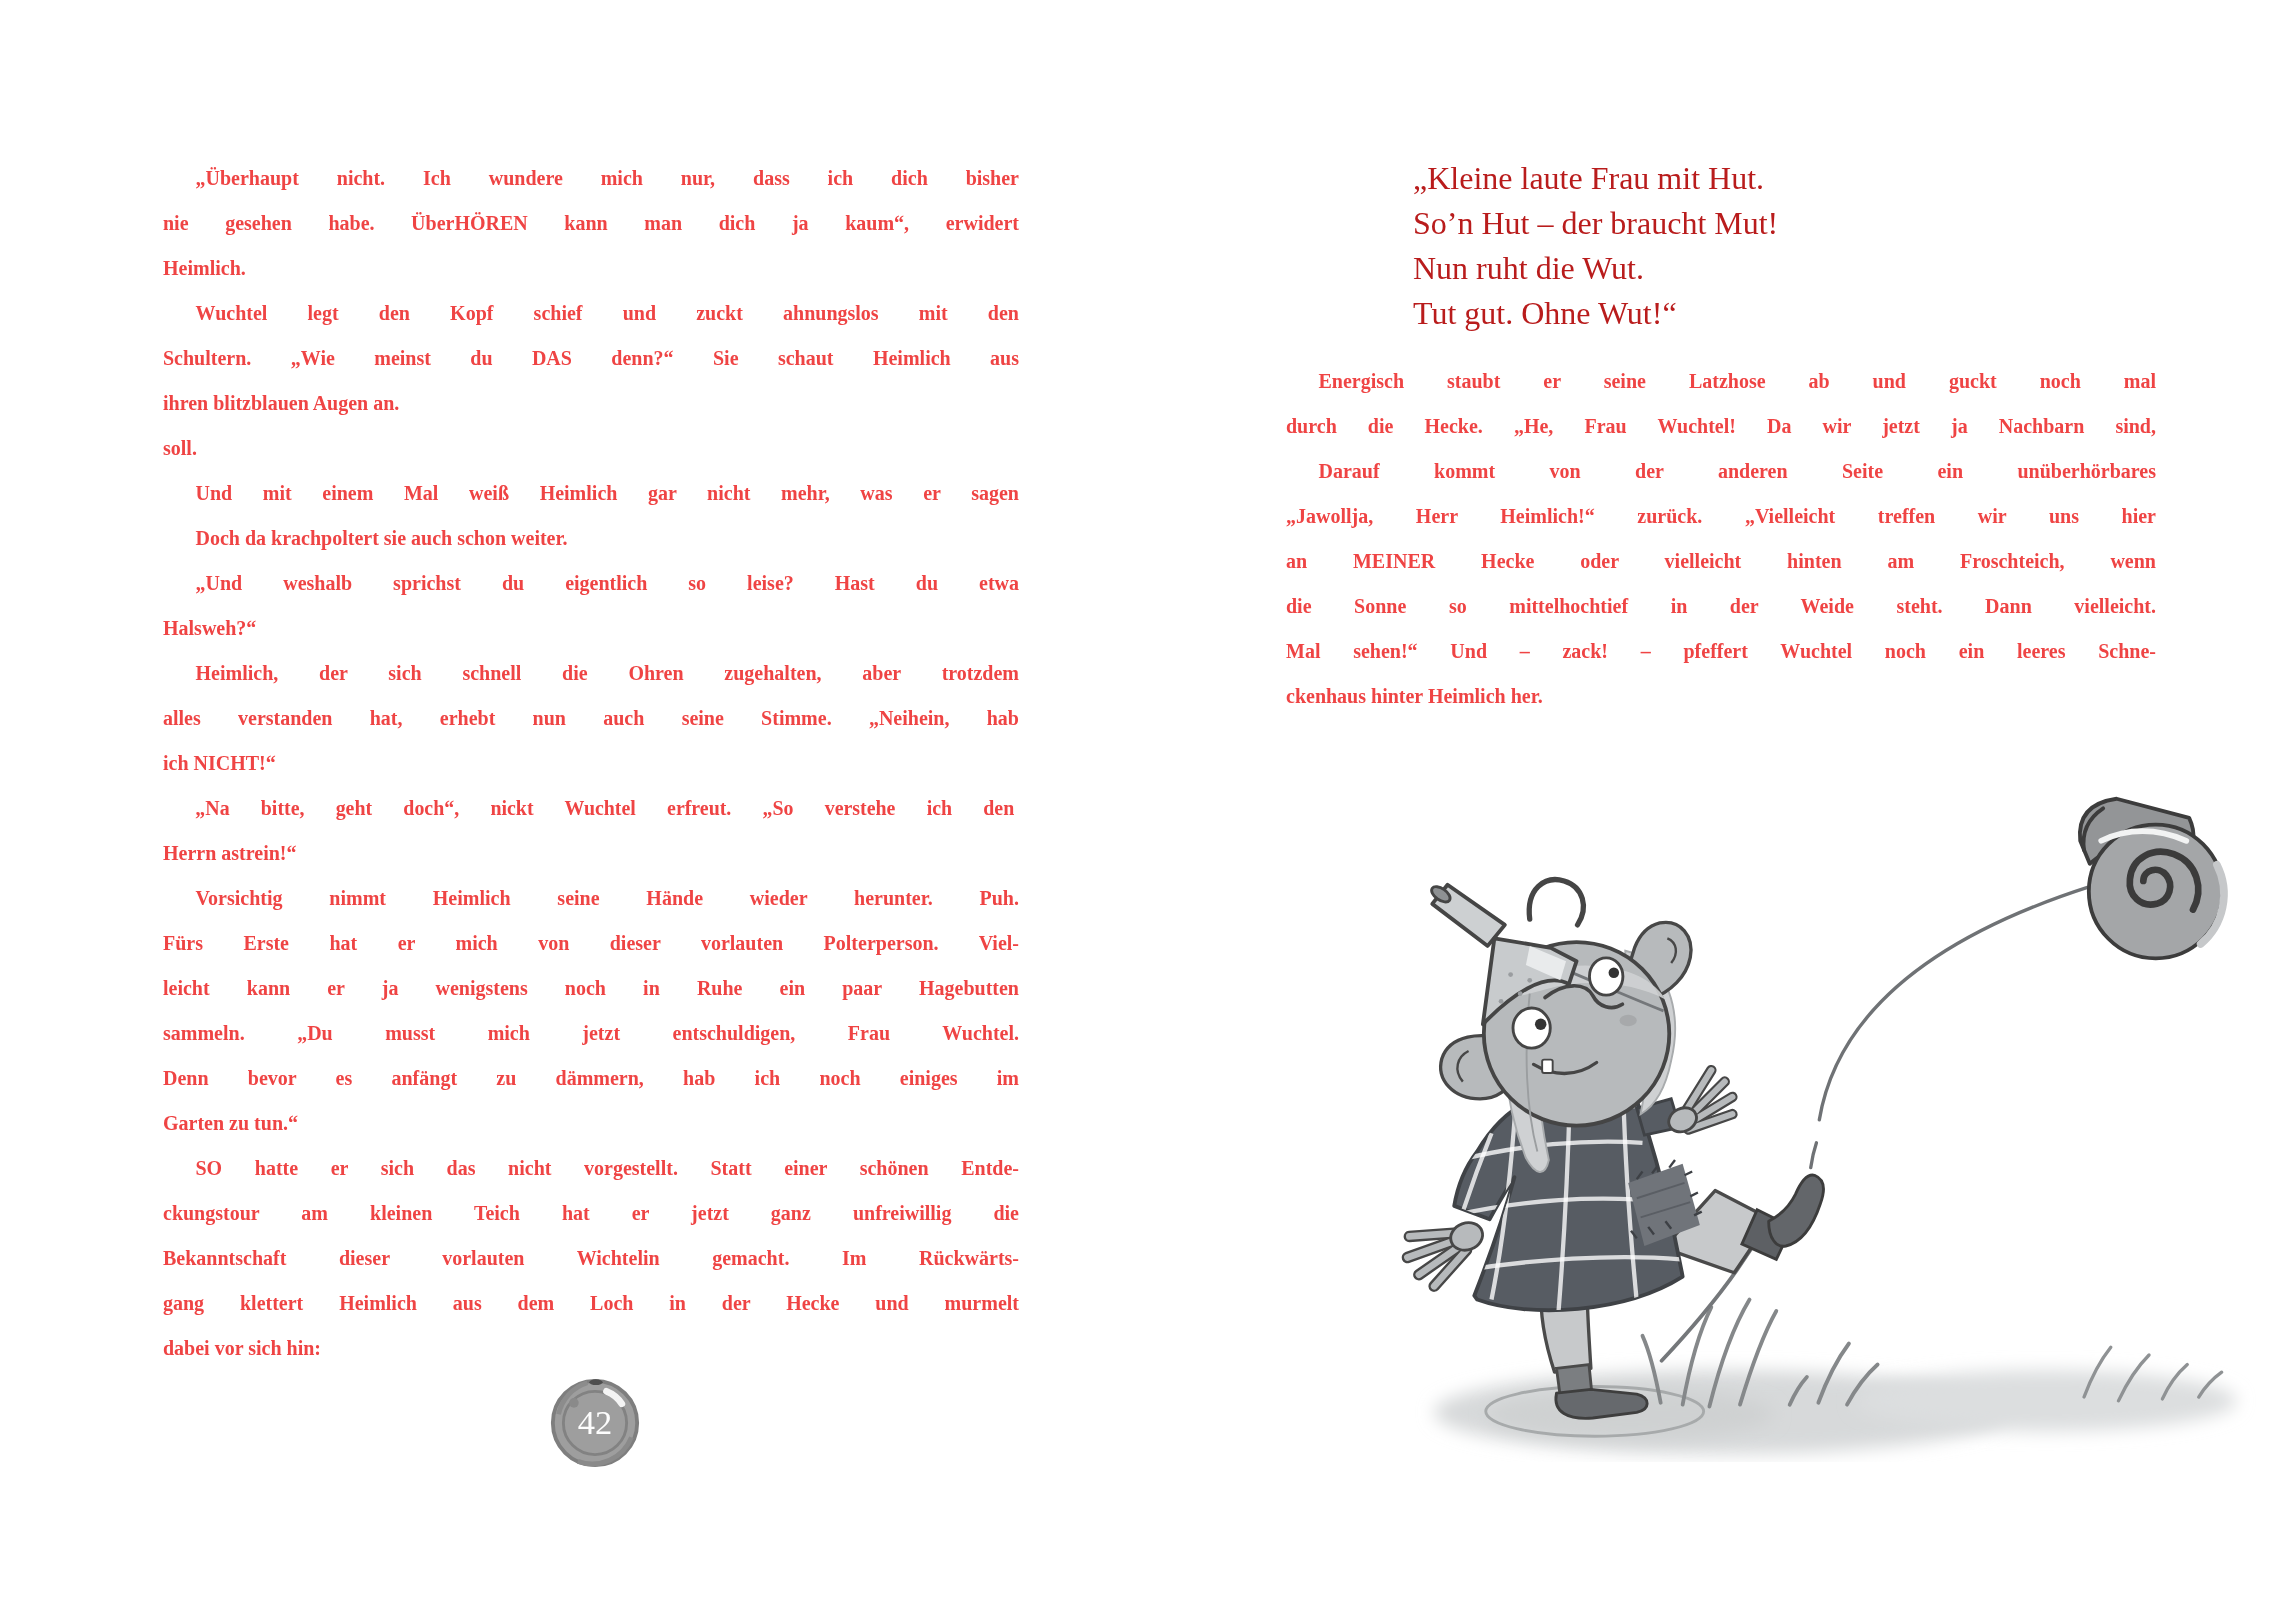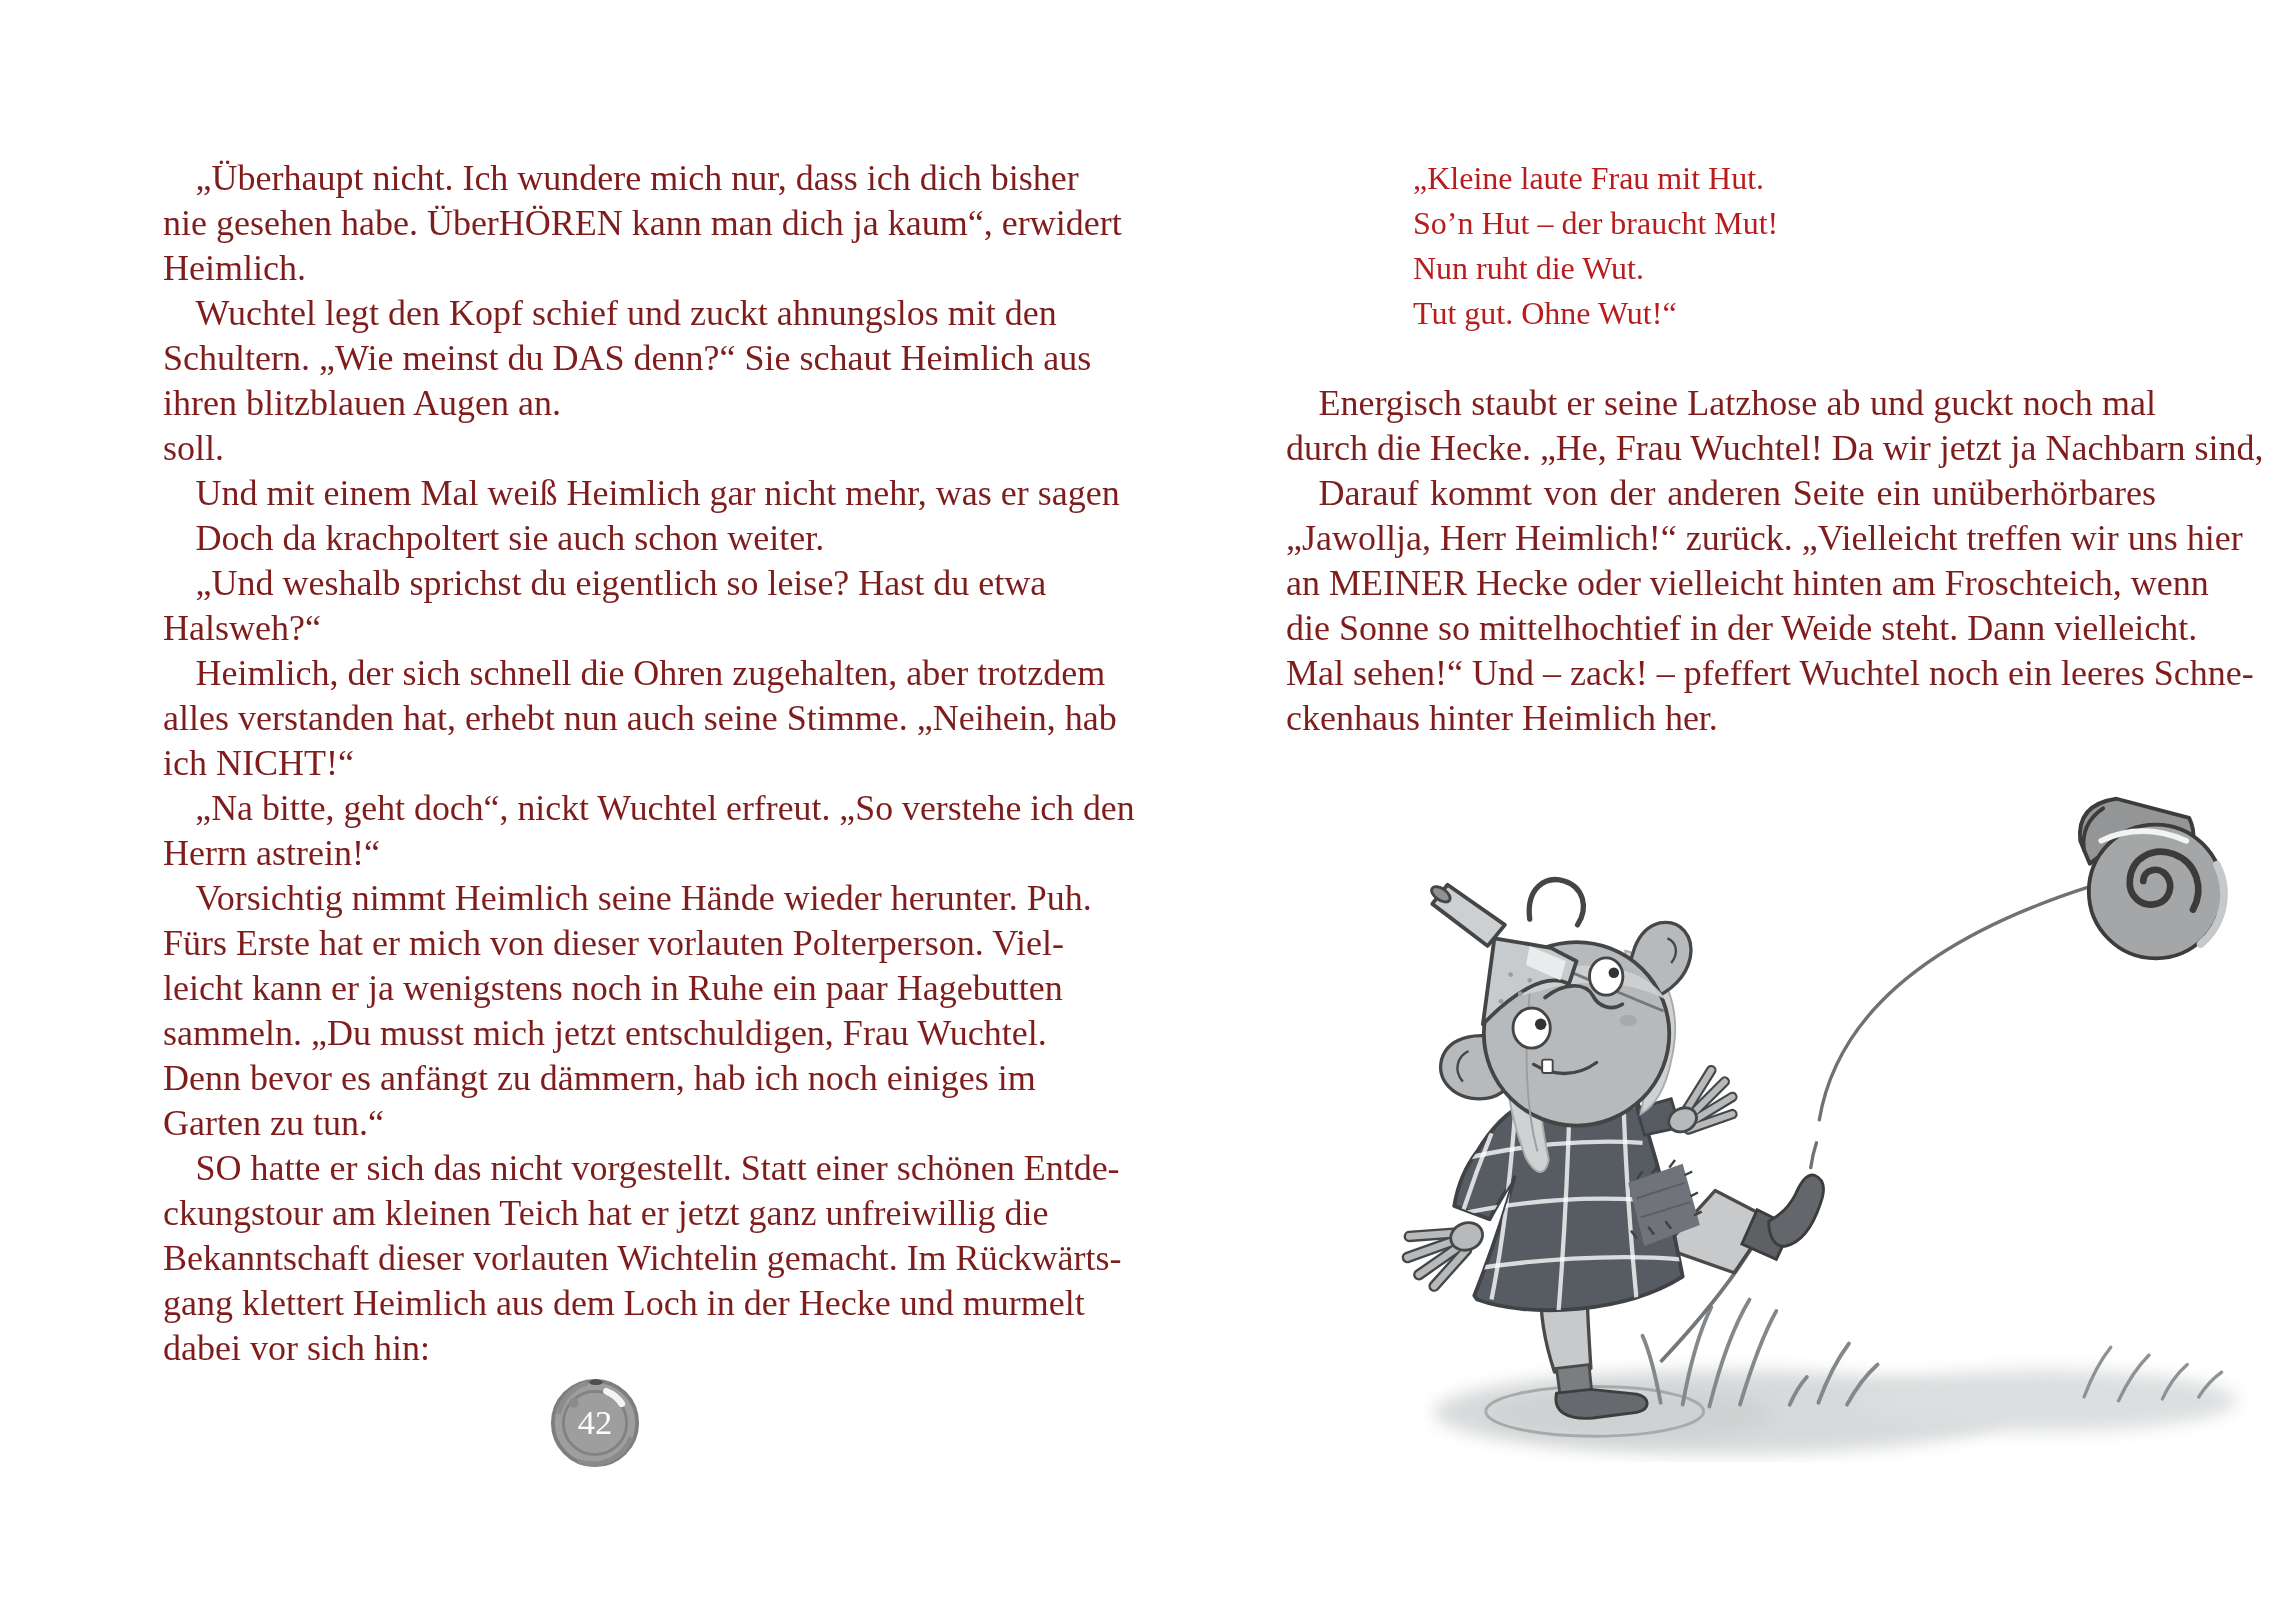--- a/index.html
+++ b/index.html
@@ -2,29 +2,29 @@
 <html lang="de"><head>
 <meta charset="utf-8">
 <title>Document</title>
 <style>
   html,body{margin:0;padding:0;}
   body{
     width:2294px;height:1619px;position:relative;background:#ffffff;
     font-family:"Liberation Serif","DejaVu Serif",serif;
     overflow:hidden;
   }
-  .textblock{position:absolute;color:#7f1d1d;font-size:36px;}
+  .textblock{position:absolute;color:#ef4444;font-size:20px;font-weight:bold;}
   .line{
     display:block;height:45px;line-height:45px;white-space:nowrap;
     text-align:justify;text-align-last:justify;
   }
   .line.end{text-align-last:left;}
   .line.indent{text-indent:32.5px;}
   #left-text{left:163px;top:156px;width:856px;}
-  #right-text{left:1286px;top:381px;width:870px;}
+  #right-text{left:1286px;top:359px;width:870px;}
   #poem{left:1413px;top:156px;width:669px;position:absolute;color:#b91c1c;font-size:32px;}
   #poem .line{text-align:left;text-align-last:left;}
   #page-badge{position:absolute;left:549px;top:1376px;width:92px;height:92px;}
   #illustration{position:absolute;left:1367px;top:793px;width:918px;height:669px;}
   .pgnum{font-family:"Liberation Serif","DejaVu Serif",serif;}
 </style>
 </head>
 <body>
 
 <div>

